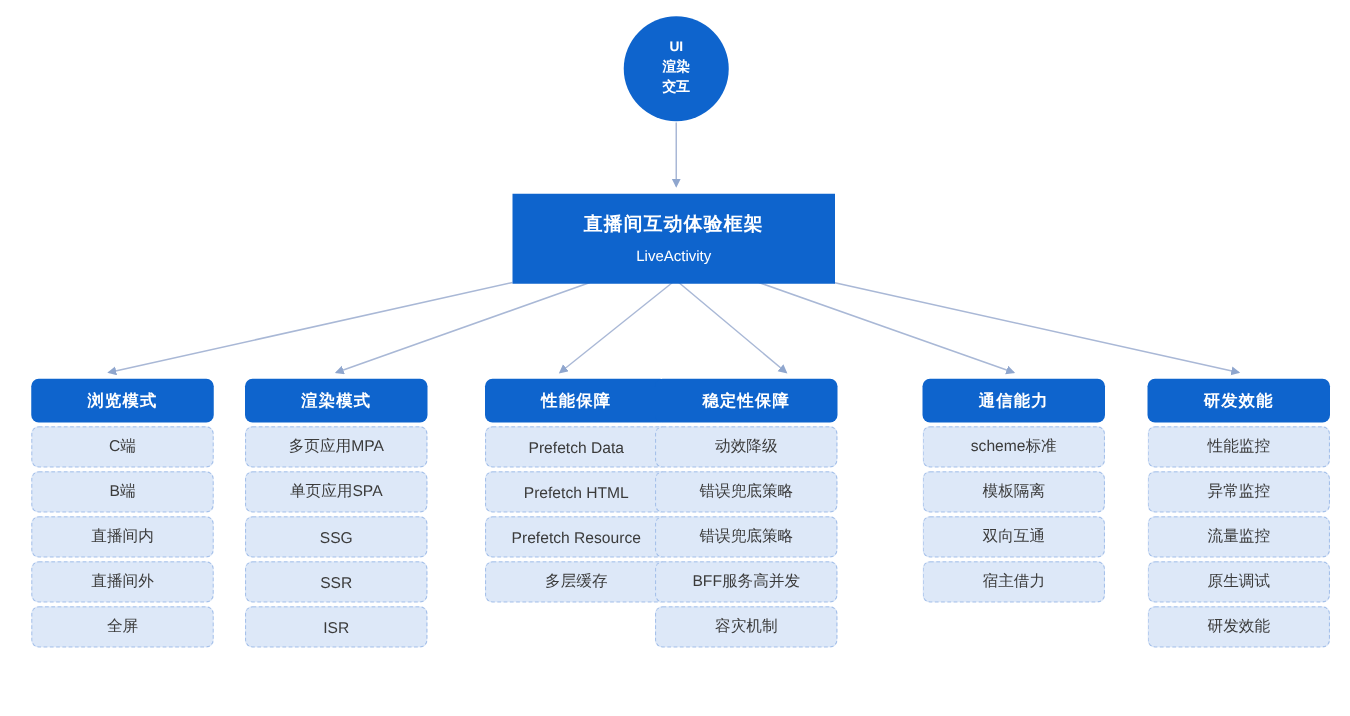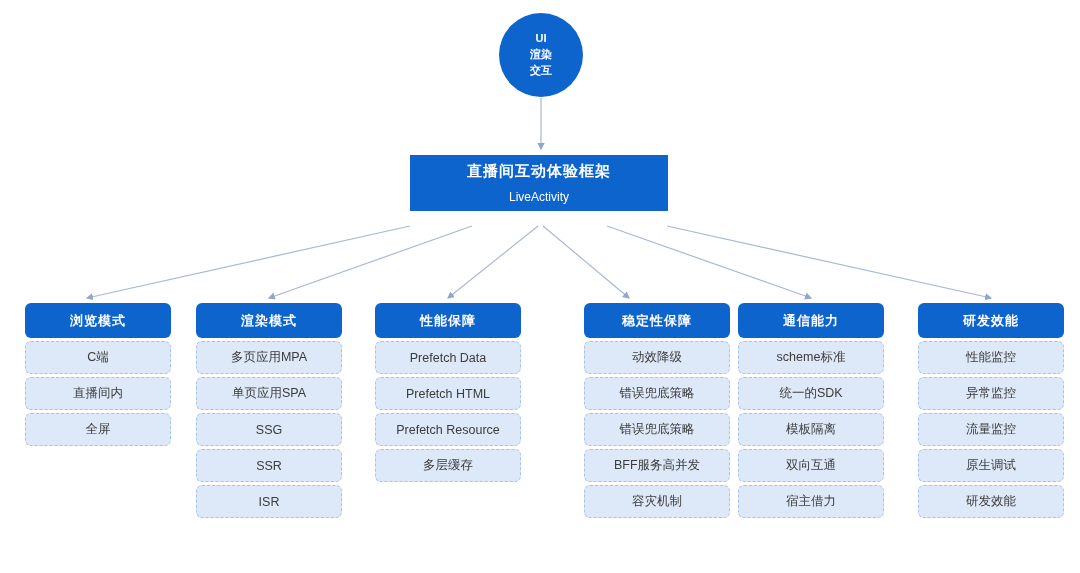--- a/index.html
+++ b/index.html
@@ -29,21 +29,21 @@
     align-items: center;
     justify-content: center;
     font-size: 11px;
     font-weight: bold;
     line-height: 1.45;
     text-align: center;
   }
   .frame-box {
     position: absolute;
     left: 410px; top: 155px;
-    width: 258px; height: 56px;
+    width: 258px; height: 72px;
     background: var(--primary, #0E64CD);
     color: #ffffff;
     display: flex;
     flex-direction: column;
     align-items: center;
     justify-content: center;
     text-align: center;
   }
   .frame-title {
     font-size: 15px;
@@ -115,50 +115,51 @@
 
   <div class="frame-box">
     <div class="frame-title">直播间互动体验框架</div>
     <div class="frame-subtitle">LiveActivity</div>
   </div>
 
   <div id="columns-root">
       <div class="column" style="left: 25px;">
         <div class="col-header">浏览模式</div>
         <div class="col-item">C端</div>
+        <div class="col-item">B端</div>
         <div class="col-item">直播间内</div>
+        <div class="col-item">直播间外</div>
         <div class="col-item">全屏</div>
       </div>
       <div class="column" style="left: 196px;">
         <div class="col-header">渲染模式</div>
         <div class="col-item">多页应用MPA</div>
         <div class="col-item">单页应用SPA</div>
         <div class="col-item">SSG</div>
         <div class="col-item">SSR</div>
         <div class="col-item">ISR</div>
       </div>
-      <div class="column" style="left: 375px;">
+      <div class="column" style="left: 388px;">
         <div class="col-header">性能保障</div>
         <div class="col-item">Prefetch Data</div>
         <div class="col-item">Prefetch HTML</div>
         <div class="col-item">Prefetch Resource</div>
         <div class="col-item">多层缓存</div>
       </div>
-      <div class="column" style="left: 584px;">
+      <div class="column" style="left: 524px;">
         <div class="col-header">稳定性保障</div>
         <div class="col-item">动效降级</div>
         <div class="col-item">错误兜底策略</div>
         <div class="col-item">错误兜底策略</div>
         <div class="col-item">BFF服务高并发</div>
         <div class="col-item">容灾机制</div>
       </div>
       <div class="column" style="left: 738px;">
         <div class="col-header">通信能力</div>
         <div class="col-item">scheme标准</div>
-        <div class="col-item">统一的SDK</div>
         <div class="col-item">模板隔离</div>
         <div class="col-item">双向互通</div>
         <div class="col-item">宿主借力</div>
       </div>
       <div class="column" style="left: 918px;">
         <div class="col-header">研发效能</div>
         <div class="col-item">性能监控</div>
         <div class="col-item">异常监控</div>
         <div class="col-item">流量监控</div>
         <div class="col-item">原生调试</div>

